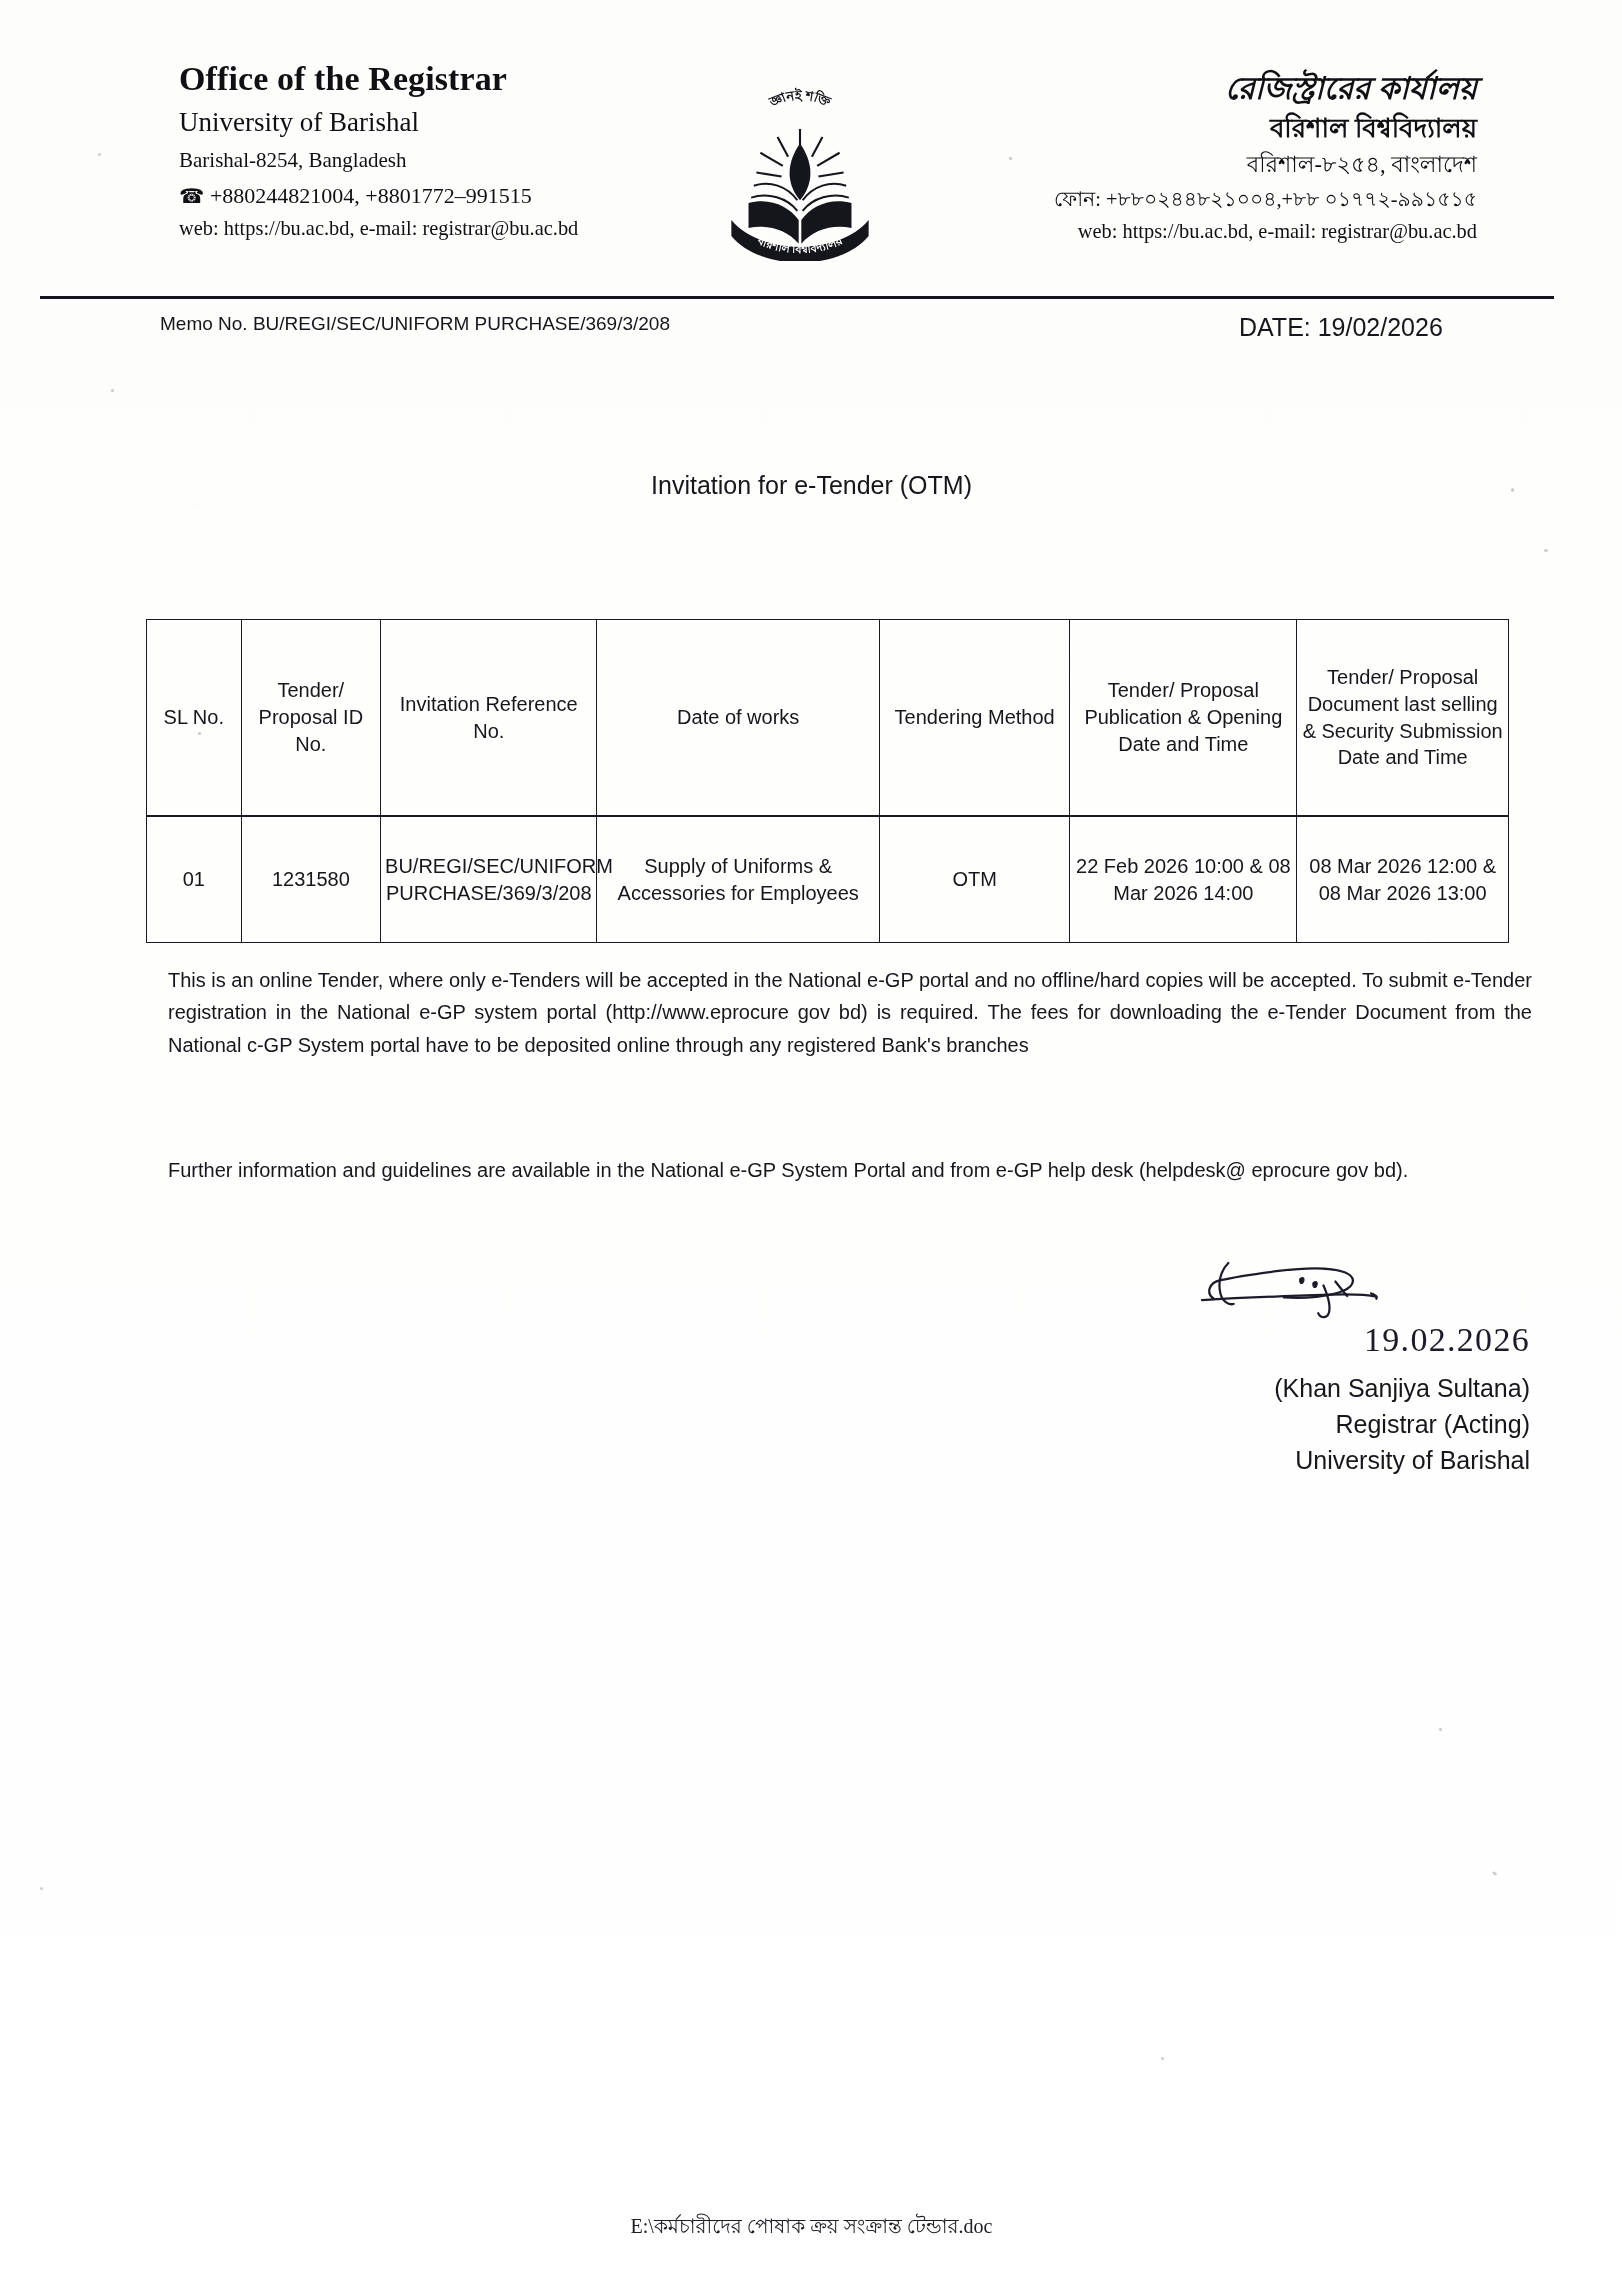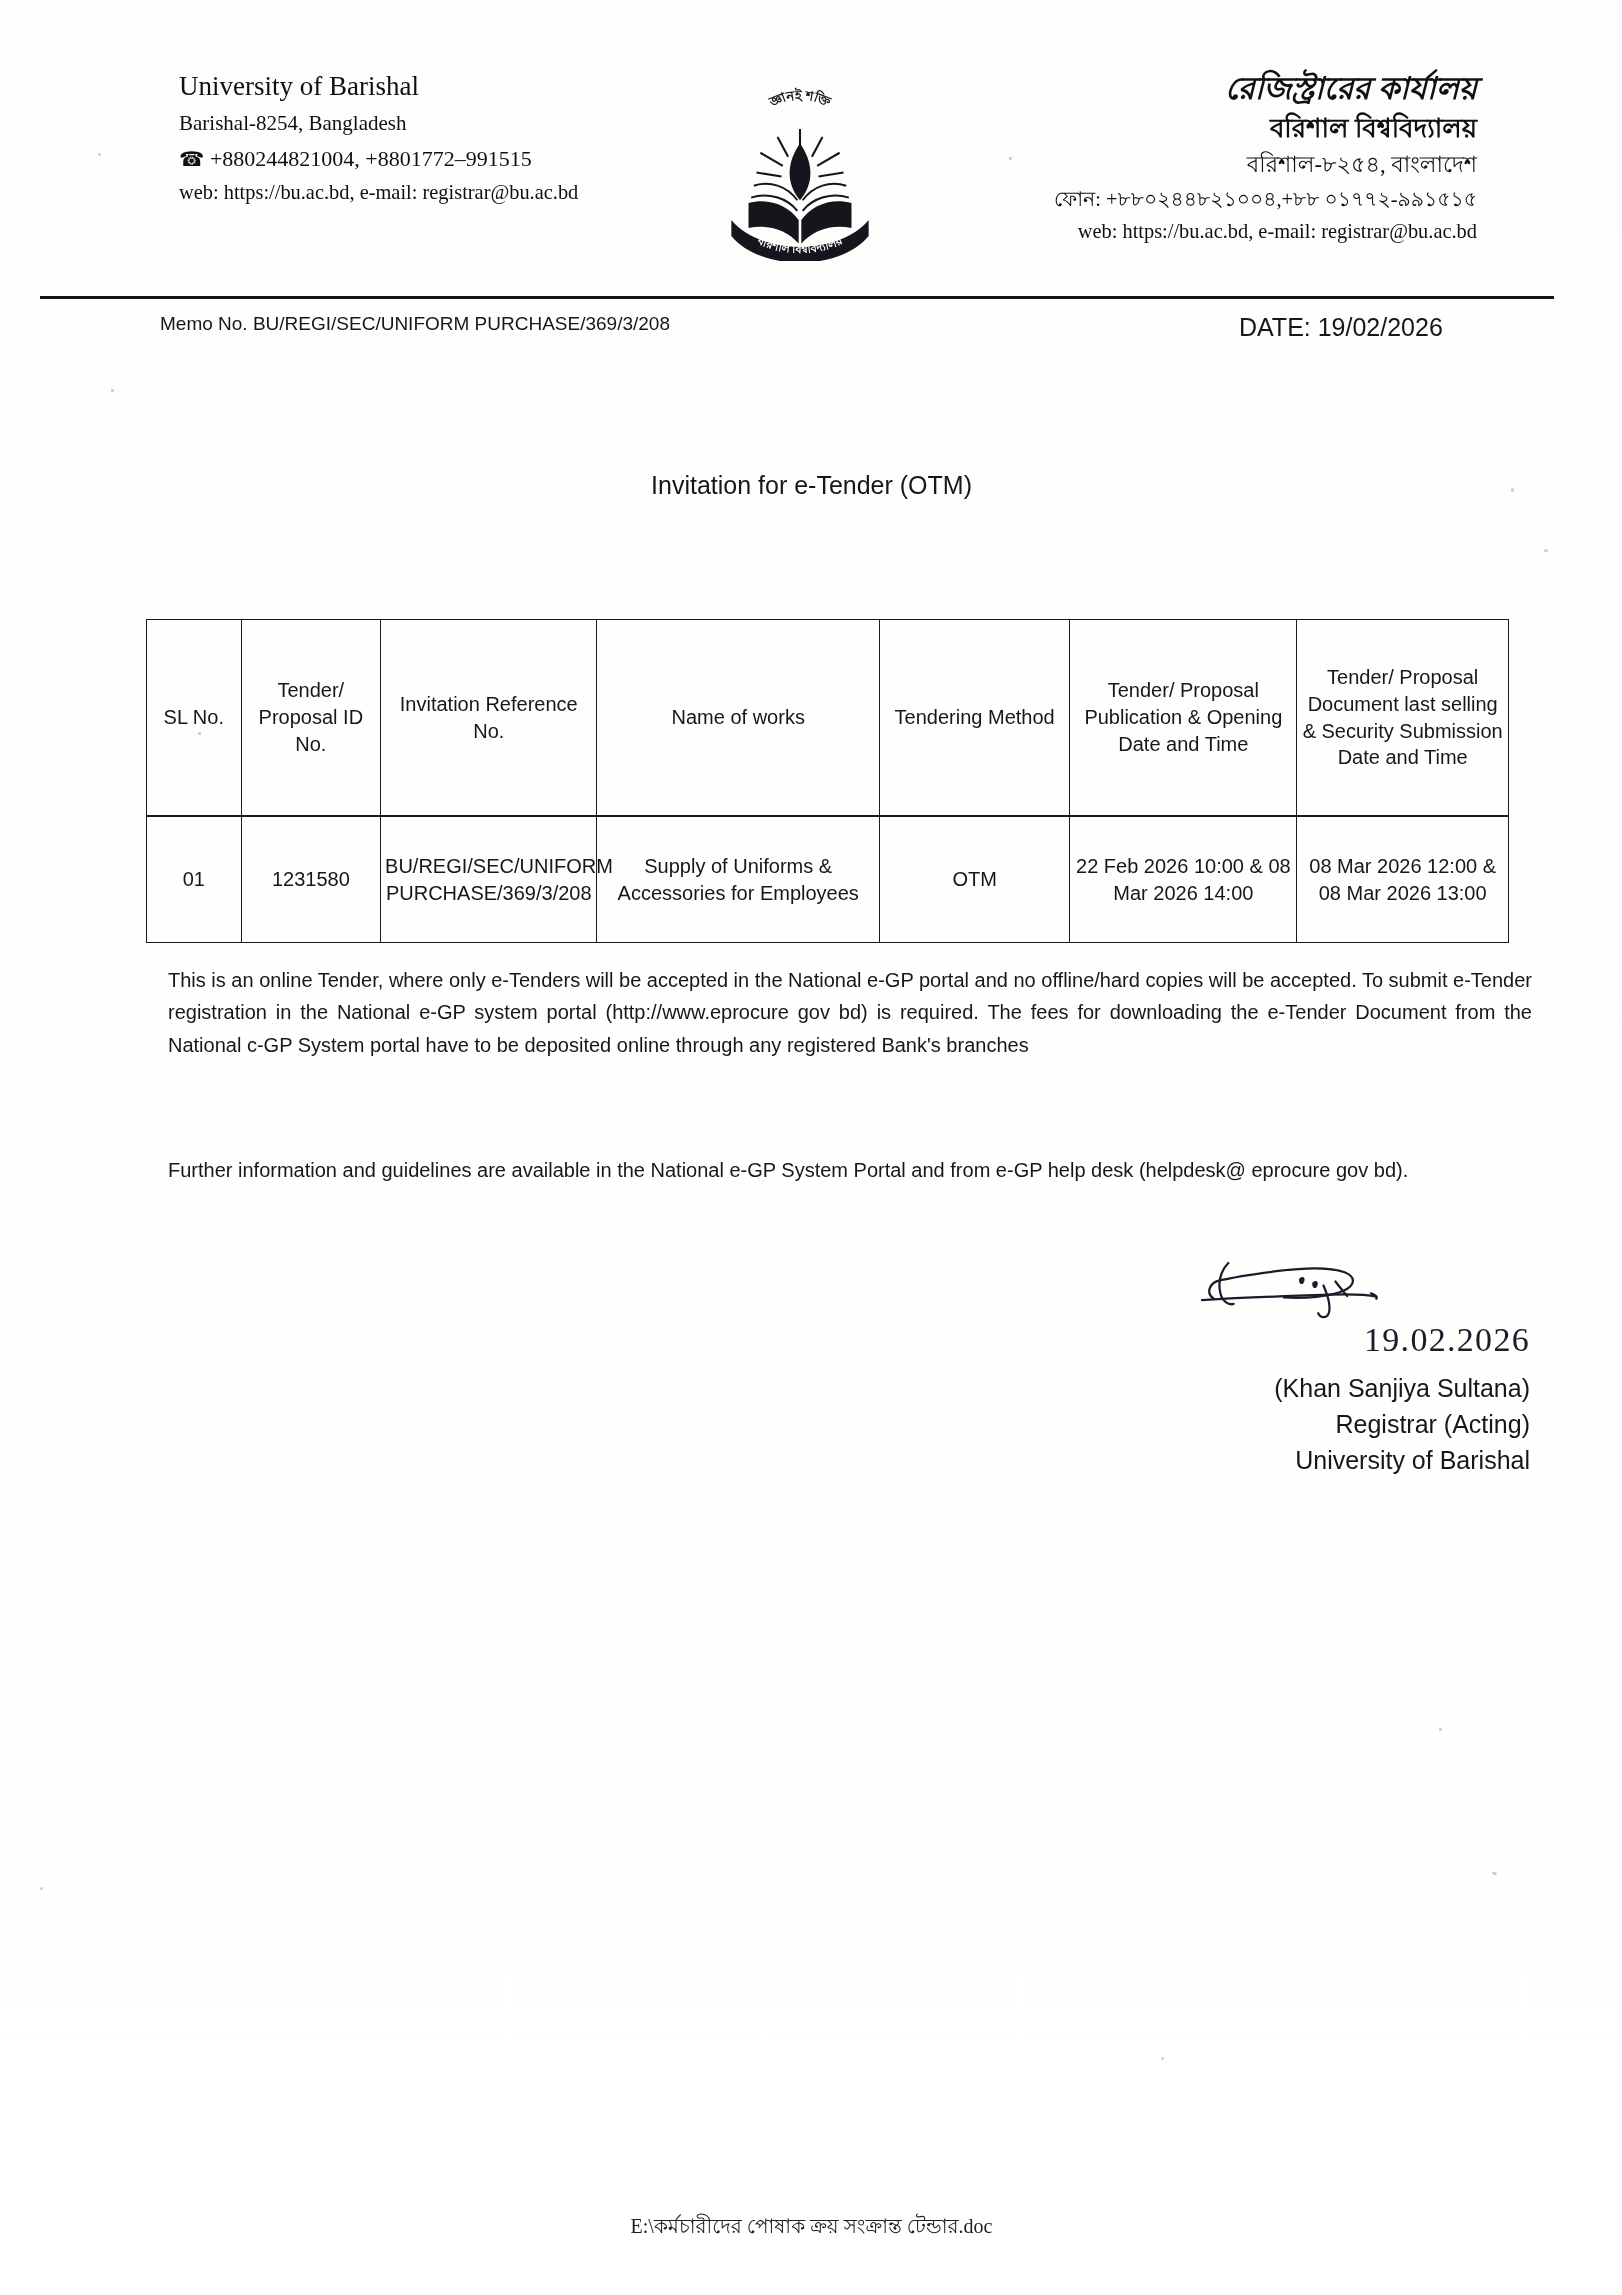--- a/index.html
+++ b/index.html
@@ -288,20 +288,21 @@
   <div class="speck" style="left:1544px; top:549px;  width:4px; height:3.3px;"></div>
   <div class="speck" style="left:40px;   top:1887px; width:3.3px; height:3.3px;"></div>
   <div class="speck" style="left:1492px; top:1872px; width:5.3px; height:3.3px; transform:rotate(28deg);"></div>
   <div class="speck" style="left:1161px; top:2057px; width:3.3px; height:3.3px;"></div>
   <div class="speck" style="left:198px;  top:732px; width:2.6px; height:2.6px;"></div>
   <div class="speck" style="left:1439px; top:1728px; width:2.6px; height:2.6px;"></div>
 
   <div id="letterhead">
 
     <div class="lh-left">
+      <div class="l1">Office of the Registrar</div>
       <div class="l2">University of Barishal</div>
       <div class="l3">Barishal-8254, Bangladesh</div>
       <div class="l4"><span class="tel">☎</span> <span>+880244821004, +8801772–991515</span></div>
       <div class="l5">web: https://bu.ac.bd, e-mail: registrar@bu.ac.bd</div>
     </div>
 
     <div id="crest">
       <svg width="172" height="198" viewBox="0 0 260 300">
 
         <path id="arcTop" d="M 48,112 A 88 88 0 0 1 212,112" fill="none" stroke="none"></path>
@@ -357,21 +358,21 @@
 
   <div id="doc-title">Invitation for e-Tender (OTM)</div>
 
 
   <table id="tender-table">
     <thead>
       <tr>
         <th class="c-sl">SL No.</th>
         <th class="c-tid">Tender/ Proposal ID No.</th>
         <th class="c-ref">Invitation Reference No.</th>
-        <th class="c-name">Name of works</th>
+        <th class="c-name">Date of works</th>
         <th class="c-meth">Tendering Method</th>
         <th class="c-pub">Tender/ Proposal Publication &amp; Opening Date and Time</th>
         <th class="c-last">Tender/ Proposal Document last selling &amp; Security Submission Date and Time</th>
       </tr>
     </thead>
     <tbody>
       <tr>
         <td class="c-sl">01</td>
         <td class="c-tid">1231580</td>
         <td class="c-ref">BU/REGI/SEC/UNIFORM PURCHASE/369/3/208</td>

